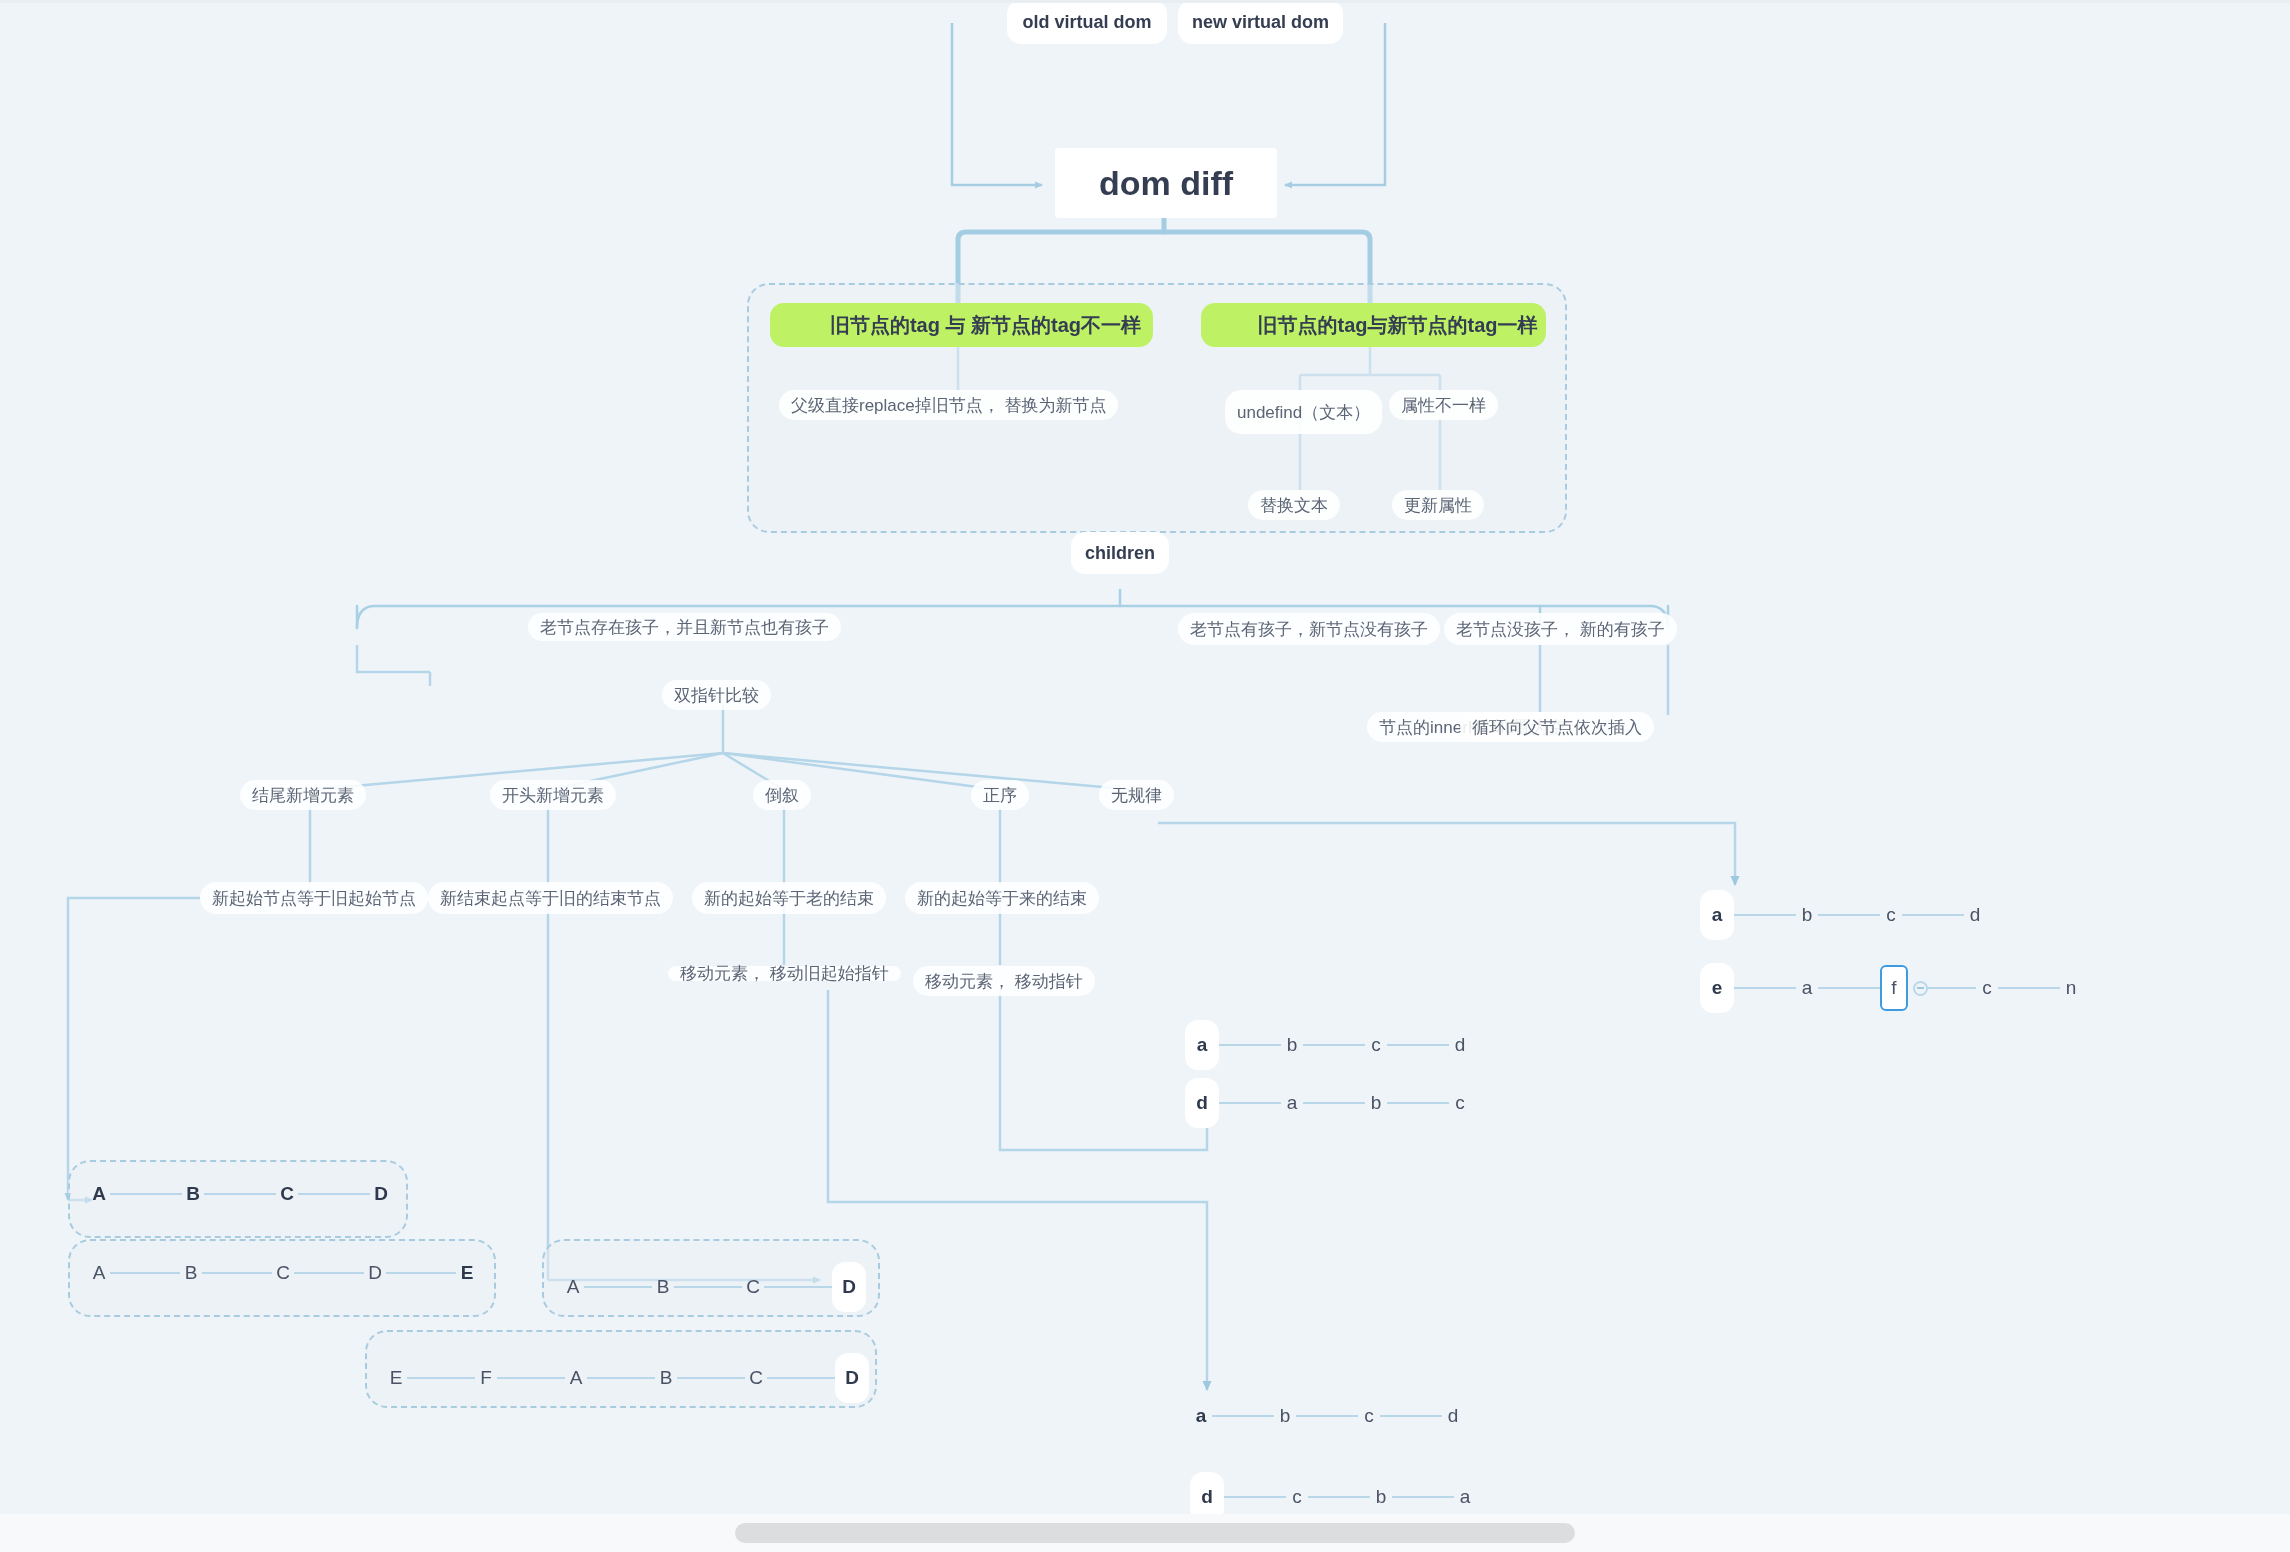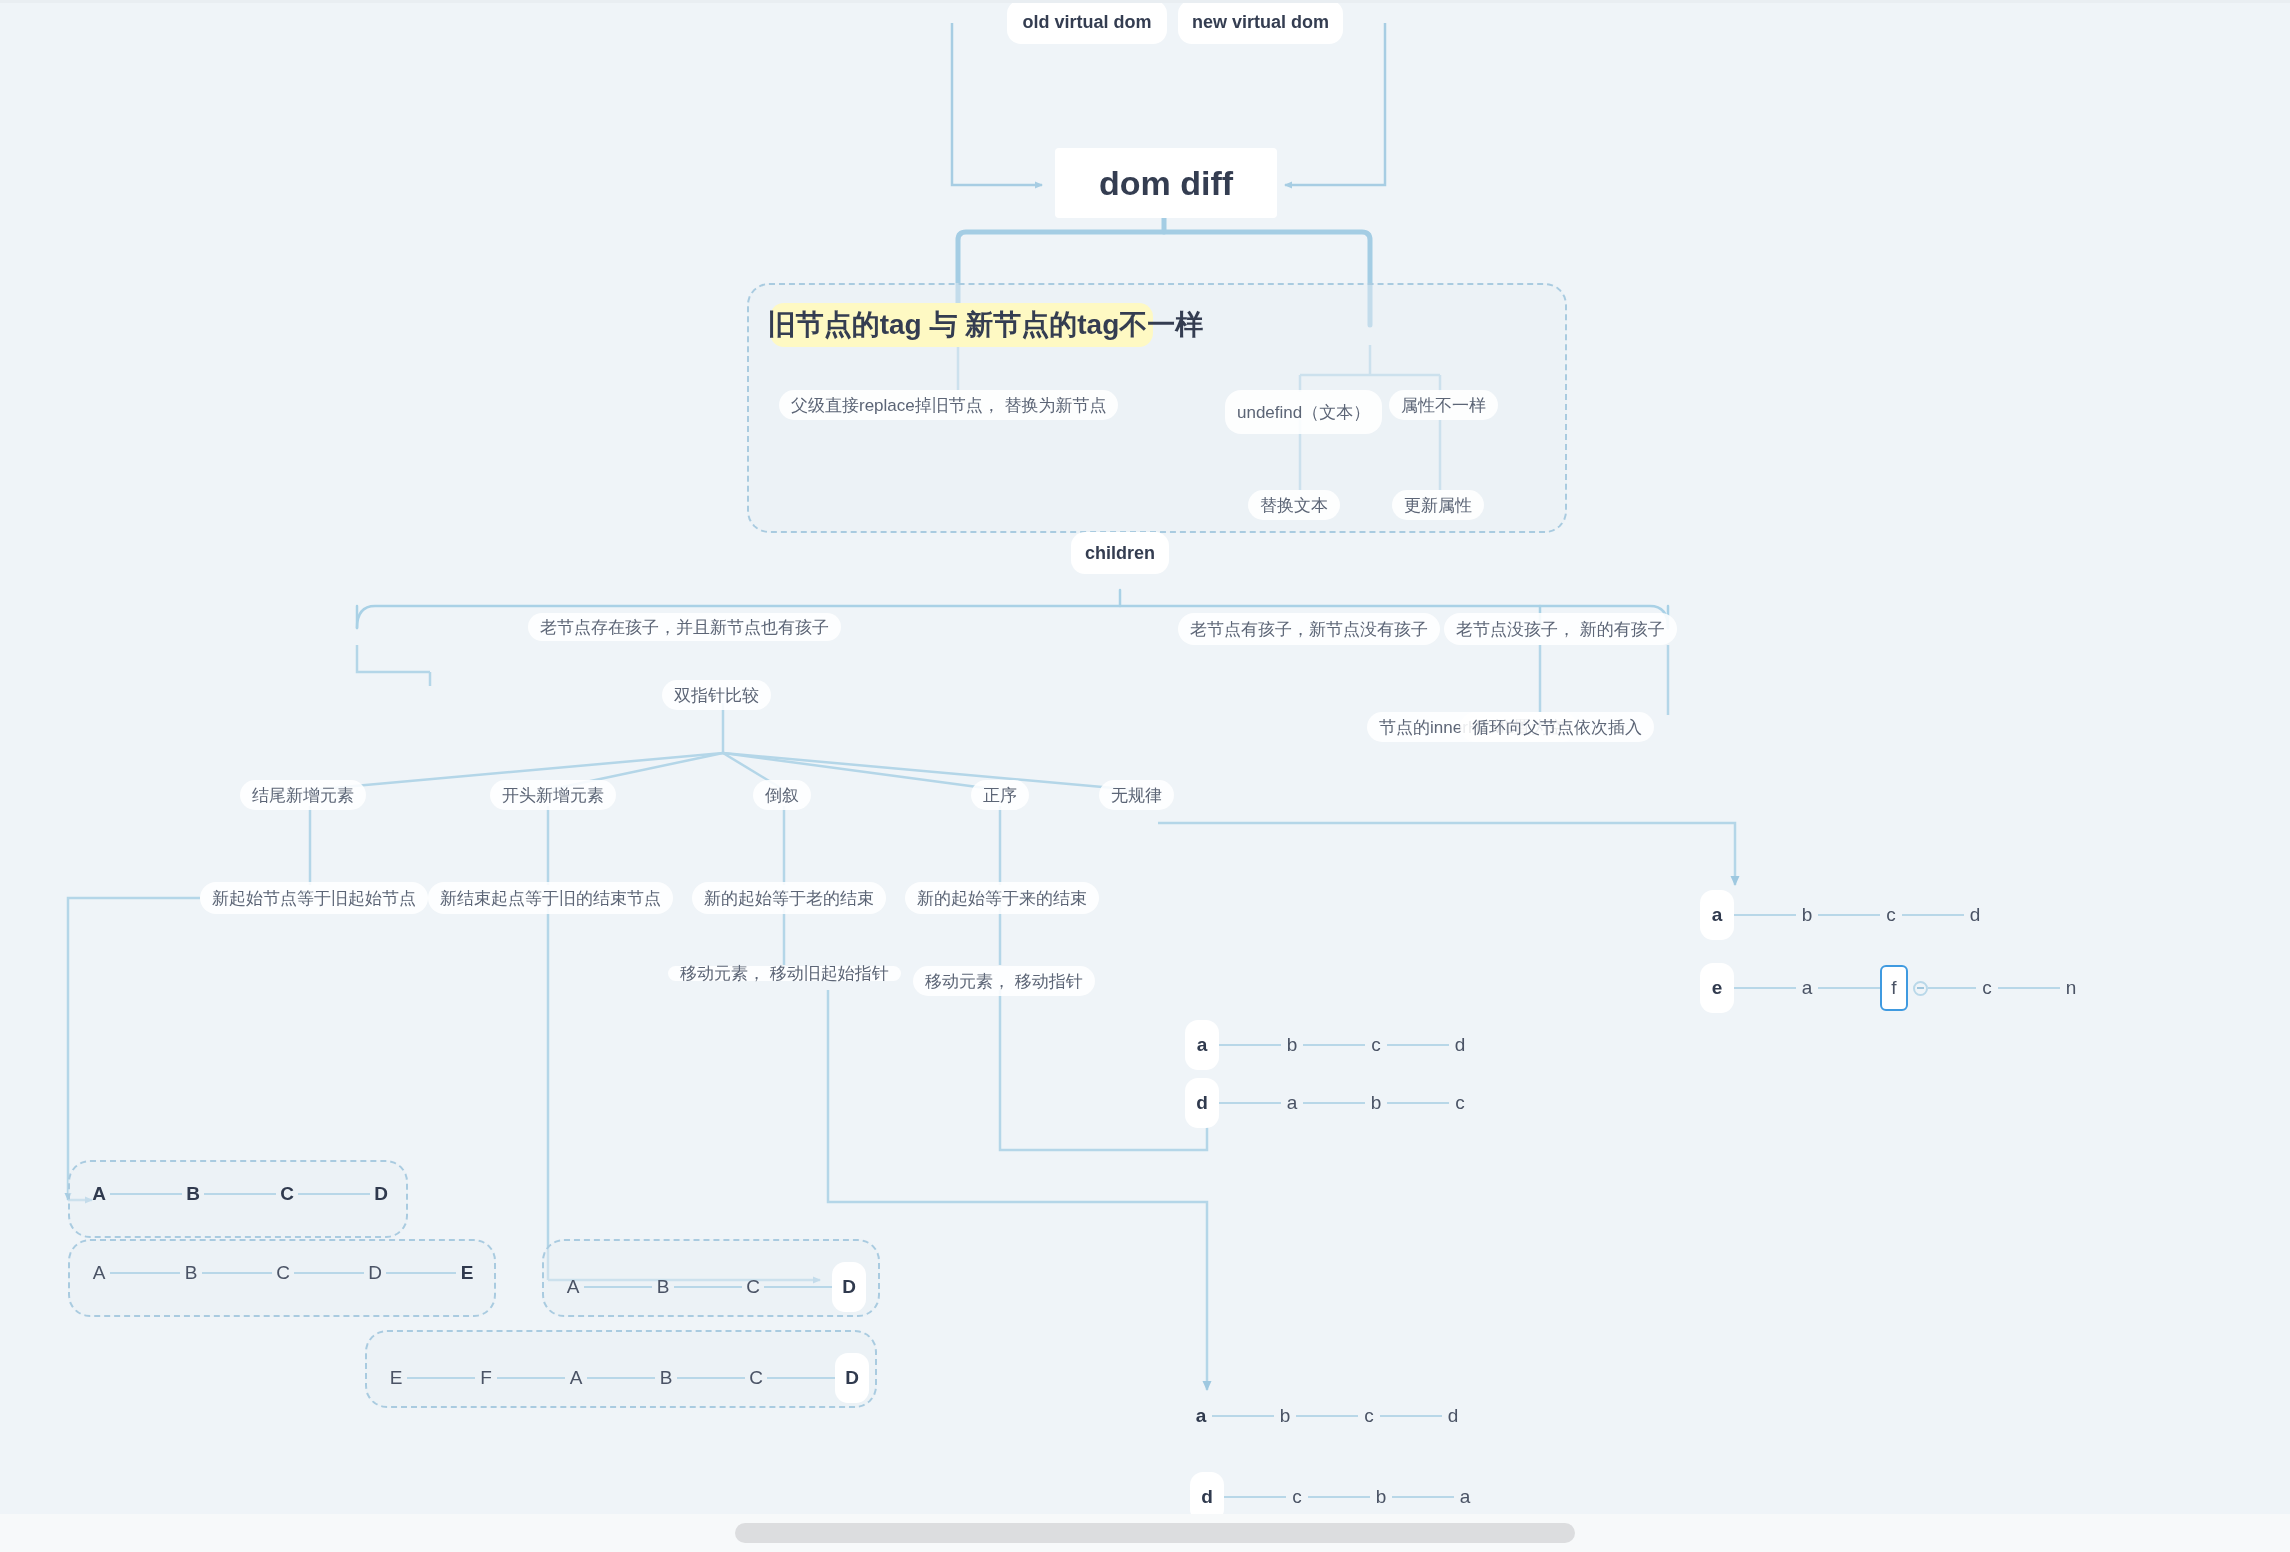--- a/index.html
+++ b/index.html
@@ -43,23 +43,23 @@
   }
   
   .card-pill {
     background: #ffffff;
     border-radius: 14px;
     font-size: 18px;
     font-weight: bold;
     color: #343d51;
   }
   .card-pill-lg {
-    background: #fef9c3;
+    background: #bef264;
     border-radius: 14px;
-    font-size: 28px;
+    font-size: 20px;
     font-weight: bold;
     color: #343d51;
     padding-left: 48px;
   }
   
   .label-soft {
     background: rgba(255,255,255,0.88);
     border-radius: 16px;
     font-size: 17px;
     color: #5c6576;
@@ -263,20 +263,23 @@
 
   <div class="node card-main" style="left:1055px; top:148px; width:222px; height:70px;">
     <span>dom diff</span>
   </div>
 
   <div class="group-dashed" style="left:747px; top:283px; width:820px; height:250px;"></div>
 
   <div class="node card-pill-lg" style="left:770px; top:303px; width:383px; height:44px;">
     <span>旧节点的tag 与 新节点的tag不一样</span>
   </div>
+  <div class="node card-pill-lg" style="left:1201px; top:303px; width:345px; height:44px;">
+    <span>旧节点的tag与新节点的tag一样</span>
+  </div>
 
   <div class="node label-soft" style="left:779px; top:390px; height:30px;">
     <span>父级直接replace掉旧节点， 替换为新节点</span>
   </div>
   <div class="node label-soft" style="left:1225px; top:390px; height:44px;">
     <span>undefind（文本）</span>
   </div>
   <div class="node label-soft" style="left:1389px; top:390px; height:30px;">
     <span>属性不一样</span>
   </div>

